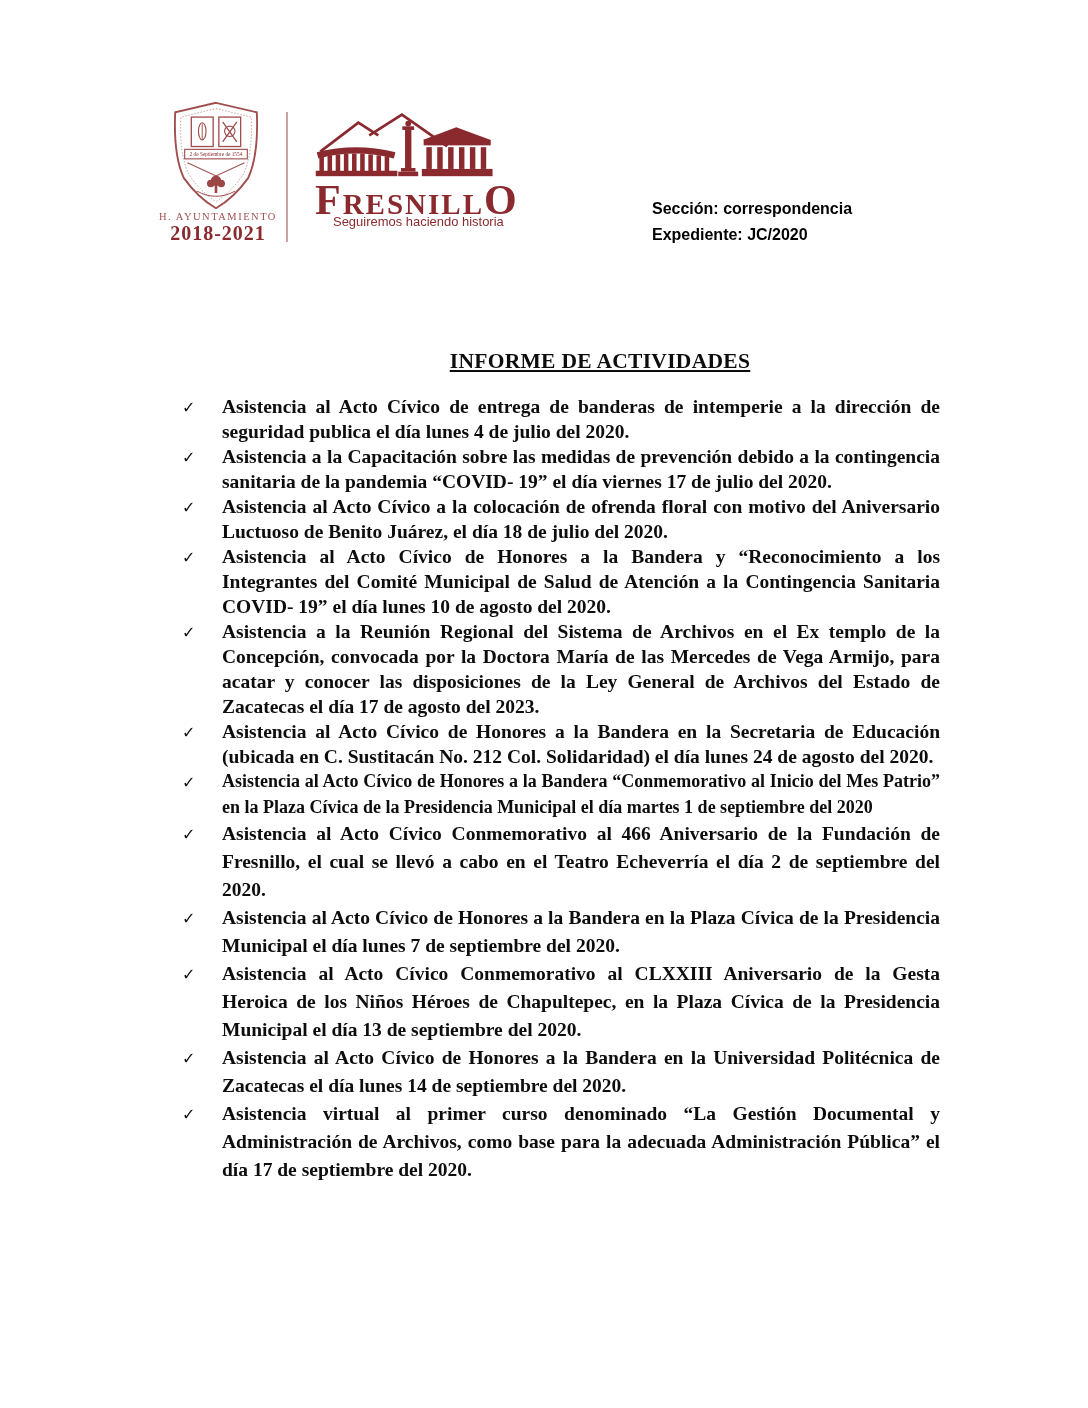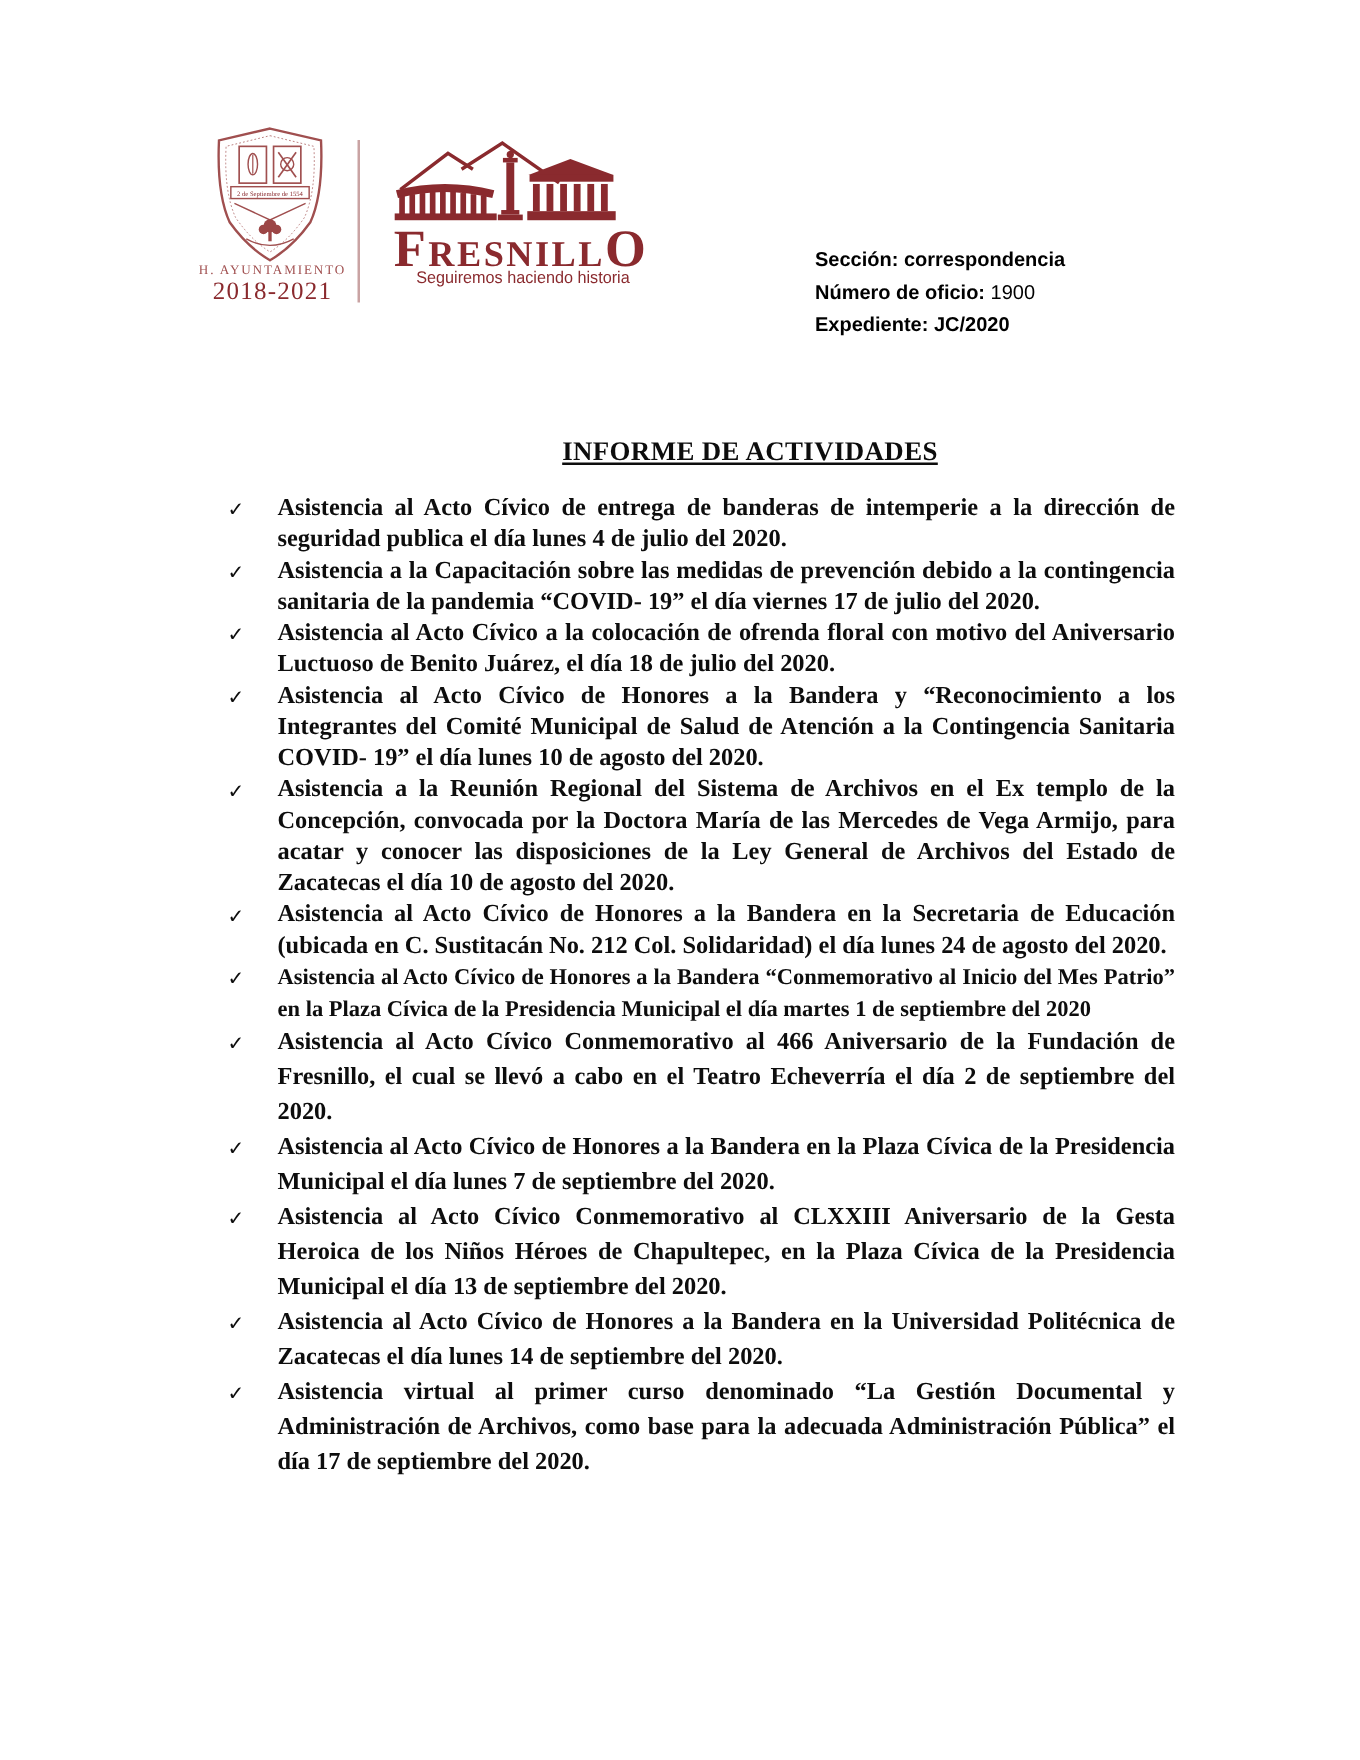--- a/index.html
+++ b/index.html
@@ -15,21 +15,21 @@
   .crest-wrap { position: absolute; left: 158px; top: 98px; width: 120px; height: 150px; }
   .crest-svg { position: absolute; left: 8px; top: 2px; }
   .crest-org {
     position: absolute; left: -10px; top: 113px; width: 140px;
     text-align: center; font-size: 10.5px; letter-spacing: 1.5px;
     color: #a04f4f; font-weight: 400;
   }
   .crest-years {
     position: absolute; left: -10px; top: 124px; width: 140px;
     text-align: center; font-size: 20px; letter-spacing: 1px;
-    color: #8a2a2e; font-weight: 400;
+    color: #8a2a2e; font-weight: 700;
   }
   .header-divider {
     position: absolute; left: 286px; top: 112px; width: 2px; height: 130px;
     background: #c9a3a3;
   }
   .logo-wrap { position: absolute; left: 303px; top: 110px; width: 230px; height: 130px; }
   .logo-name {
     position: absolute; left: 0px; top: 68px; width: 215px;
     color: #8a2a2e; white-space: nowrap;
     font-family: "Liberation Serif", serif; font-weight: 600;
@@ -143,24 +143,20 @@
     <div class="logo-name"><span class="cap-big">F</span><span class="cap-mid">RESNILL</span><span class="cap-big">O</span></div>
     <div class="logo-tagline">Seguiremos haciendo historia</div>
   </div>
 
   <div class="info-block">
     <div class="info-line">
       <span class="lbl">Sección:</span>
       <span class="val-bold">correspondencia</span>
     </div>
     <div class="info-line">
-      <span class="lbl">Número de oficio:</span>
-      <span class="val-reg">1900</span>
-    </div>
-    <div class="info-line">
       <span class="lbl">Expediente:</span>
       <span class="val-bold">JC/2020</span>
     </div>
   </div>
 
   <div class="doc-title">INFORME DE ACTIVIDADES</div>
 
   <ul class="activity-list">
     <li class="tight">
       <span class="check">✓</span>
@@ -173,21 +169,21 @@
     <li class="tight">
       <span class="check">✓</span>
       <span>Asistencia al Acto Cívico a la colocación de ofrenda floral con motivo del Aniversario Luctuoso de Benito Juárez, el día 18 de julio del 2020.</span>
     </li>
     <li class="tight">
       <span class="check">✓</span>
       <span>Asistencia al Acto Cívico de Honores a la Bandera y “Reconocimiento a los Integrantes del Comité Municipal de Salud de Atención a la Contingencia Sanitaria COVID- 19” el día lunes 10 de agosto del 2020.</span>
     </li>
     <li class="tight">
       <span class="check">✓</span>
-      <span>Asistencia a la Reunión Regional del Sistema de Archivos en el Ex templo de la Concepción, convocada por la Doctora María de las Mercedes de Vega Armijo, para acatar y conocer las disposiciones de la Ley General de Archivos del Estado de Zacatecas el día 10 de agosto del 2020.</span>
+      <span>Asistencia a la Reunión Regional del Sistema de Archivos en el Ex templo de la Concepción, convocada por la Doctora María de las Mercedes de Vega Armijo, para acatar y conocer las disposiciones de la Ley General de Archivos del Estado de Zacatecas el día 17 de agosto del 2023.</span>
     </li>
     <li class="tight">
       <span class="check">✓</span>
       <span>Asistencia al Acto Cívico de Honores a la Bandera en la Secretaria de Educación (ubicada en C. Sustitacán No. 212 Col. Solidaridad) el día lunes 24 de agosto del 2020.</span>
     </li>
     <li class="tight smaller">
       <span class="check">✓</span>
       <span>Asistencia al Acto Cívico de Honores a la Bandera “Conmemorativo al Inicio del Mes Patrio” en la Plaza Cívica de la Presidencia Municipal el día martes 1 de septiembre del 2020</span>
     </li>
     <li class="wide">

